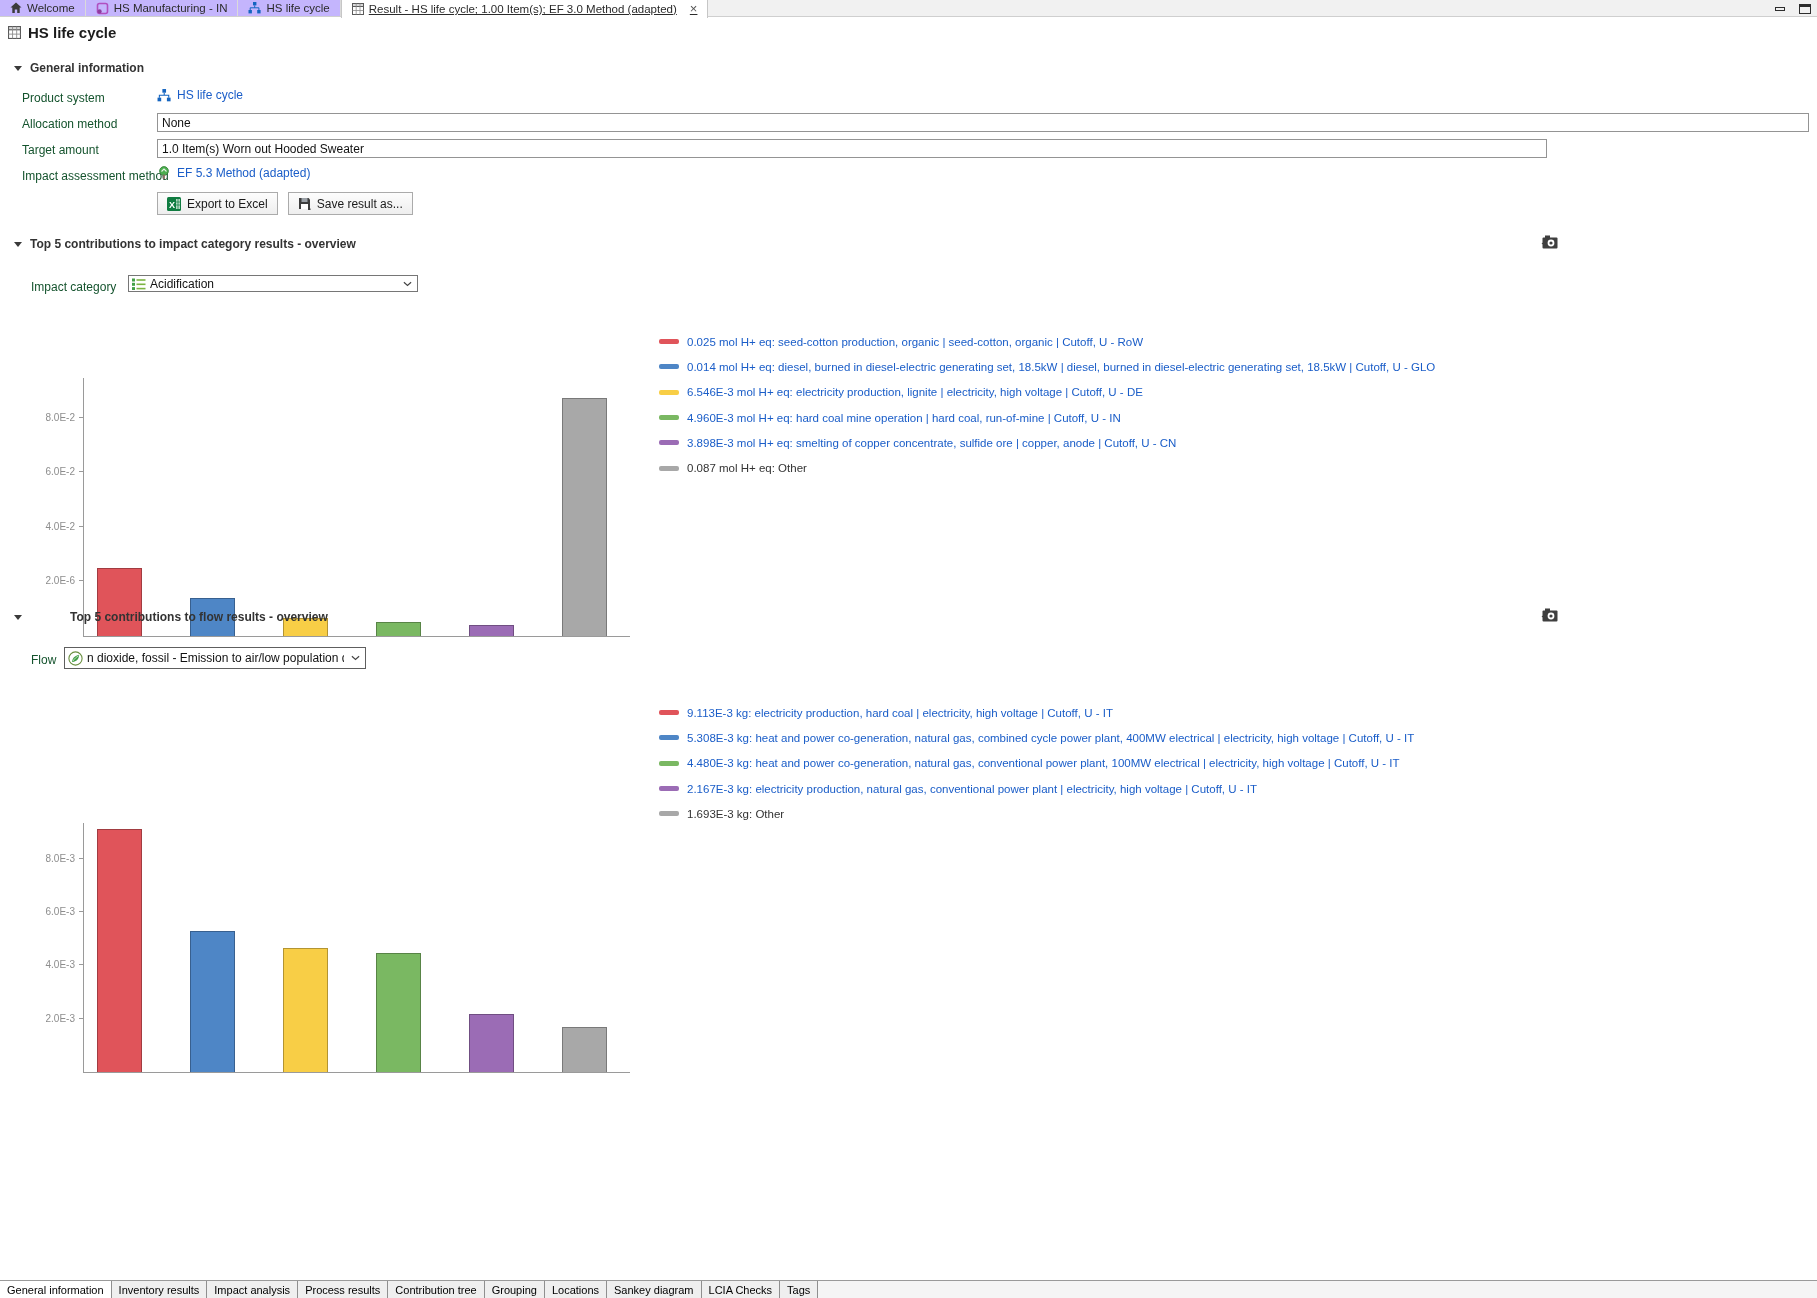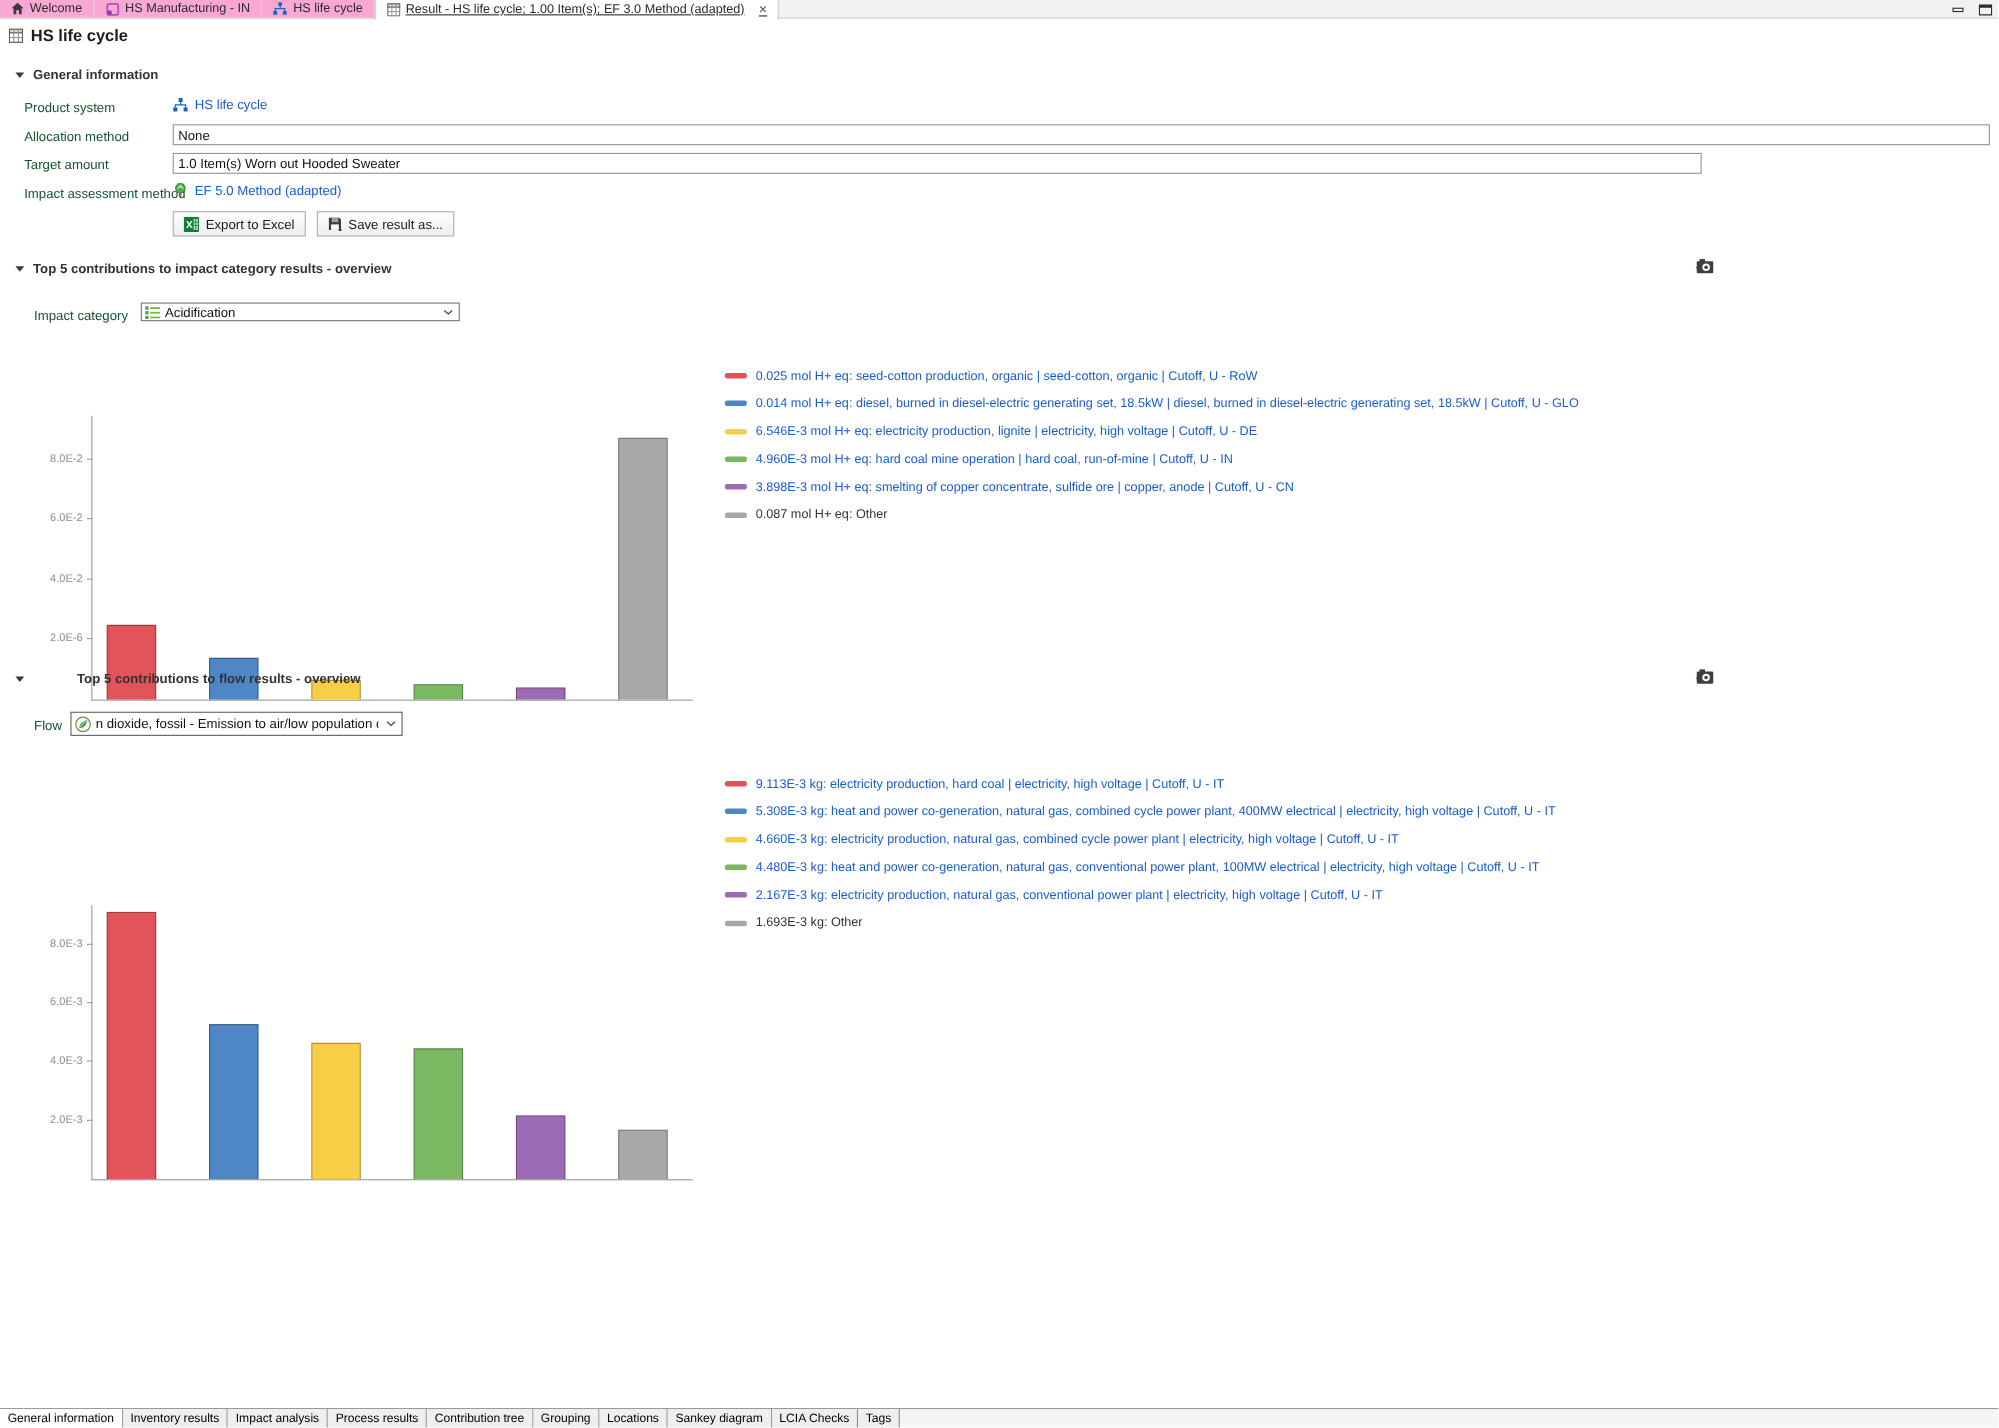--- a/index.html
+++ b/index.html
@@ -10,21 +10,21 @@
   }
   
   .tabstrip {
     position:absolute; left:0; top:0; width:1817px; height:17px;
     background:#f1f1f1; border-bottom:1px solid #cfcfcf;
     display:flex; align-items:stretch;
   }
   .tab {
     display:flex; align-items:center; gap:5px; padding:0 10px;
     font-size:11.5px; color:#2b2b2b; border-right:1px solid #dadada;
-    background:#f9a8d4; white-space:nowrap; cursor:default;
+    background:#c4b5fd; white-space:nowrap; cursor:default;
   }
   .tab.active {
     background:#ffffff; border-right:1px solid #c6c6c6; border-left:1px solid #c6c6c6;
     height:18px; 
     text-decoration:underline;
   }
   .tab .close { font-size:13px; color:#555; margin-left:8px; line-height:10px; }
   .winbtns { position:absolute; right:6px; top:4px; display:flex; gap:14px; align-items:center; }
   .ico-min { width:10px; height:4px; border:1px solid #2d2d2d; }
   .ico-max { width:12px; height:10px; border:1px solid #2d2d2d; border-top:3px solid #2d2d2d; }
@@ -162,21 +162,21 @@
   <div class="field-label" style="left:22px; top:143px;">Target amount</div>
   <input class="text-input" style="left: 157px; top: 139px; width: 1390px;" value="1.0 Item(s) Worn out Hooded Sweater">
 
   <div class="field-label" style="left:22px; top:169px;">Impact assessment method</div>
   <div class="link-row" style="left:157px; top:166px;">
     <svg width="14" height="14" viewBox="0 0 14 14">
       <circle cx="7" cy="5" r="4.4" fill="#4caf50" stroke="#2e7d32" stroke-width="0.8"></circle>
       <rect x="6.1" y="8.6" width="1.8" height="4.4" fill="#8d6e63"></rect>
       <path d="M4.5 5.5 L7 3 L9.5 5.5" stroke="#e8f5e9" stroke-width="1.1" fill="none"></path>
     </svg>
-    <span class="link">EF 5.0 Method (adapted)</span>
+    <span class="link">EF 5.3 Method (adapted)</span>
   </div>
 
   <div class="btn-row" style="left:157px; top:192px;">
     <button class="btn">
       <svg width="14" height="14" viewBox="0 0 14 14">
         <rect x="0" y="0" width="14" height="14" rx="1.5" fill="#107c41"></rect>
         <rect x="9" y="2" width="4" height="10" fill="#cfe8d8" opacity="0.85"></rect>
         <path d="M9 5 H13 M9 8 H13 M11 2 V12" stroke="#107c41" stroke-width="0.7"></path>
         <text x="2" y="10.5" font-family="Liberation Sans, sans-serif" font-size="9" font-weight="bold" fill="#ffffff">X</text>
       </svg>
@@ -316,24 +316,20 @@
   <div class="legend" style="left:659px; top:700px;">
       <div class="legend-item">
         <span class="swatch" style="background: rgb(224, 84, 90);"></span>
         <span class="legend-label link">9.113E-3 kg: electricity production, hard coal | electricity, high voltage | Cutoff, U - IT</span>
       </div>
       <div class="legend-item">
         <span class="swatch" style="background: rgb(78, 134, 198);"></span>
         <span class="legend-label link">5.308E-3 kg: heat and power co-generation, natural gas, combined cycle power plant, 400MW electrical | electricity, high voltage | Cutoff, U - IT</span>
       </div>
       <div class="legend-item">
-        <span class="swatch" style="background: rgb(248, 206, 70);"></span>
-        <span class="legend-label link">4.660E-3 kg: electricity production, natural gas, combined cycle power plant | electricity, high voltage | Cutoff, U - IT</span>
-      </div>
-      <div class="legend-item">
         <span class="swatch" style="background: rgb(122, 184, 98);"></span>
         <span class="legend-label link">4.480E-3 kg: heat and power co-generation, natural gas, conventional power plant, 100MW electrical | electricity, high voltage | Cutoff, U - IT</span>
       </div>
       <div class="legend-item">
         <span class="swatch" style="background: rgb(155, 108, 181);"></span>
         <span class="legend-label link">2.167E-3 kg: electricity production, natural gas, conventional power plant | electricity, high voltage | Cutoff, U - IT</span>
       </div>
       <div class="legend-item">
         <span class="swatch" style="background: rgb(168, 168, 168);"></span>
         <span class="legend-label">1.693E-3 kg: Other</span>

